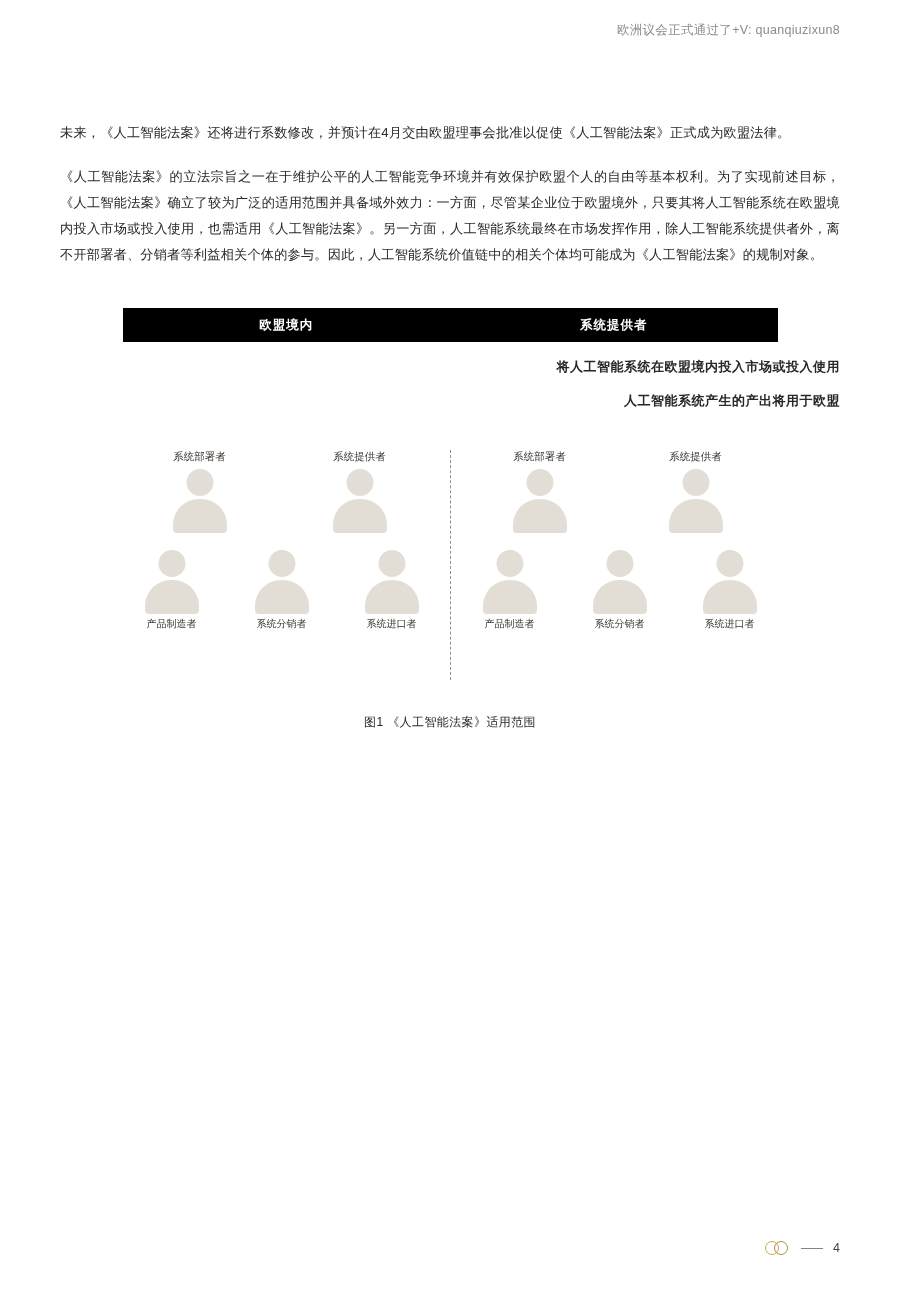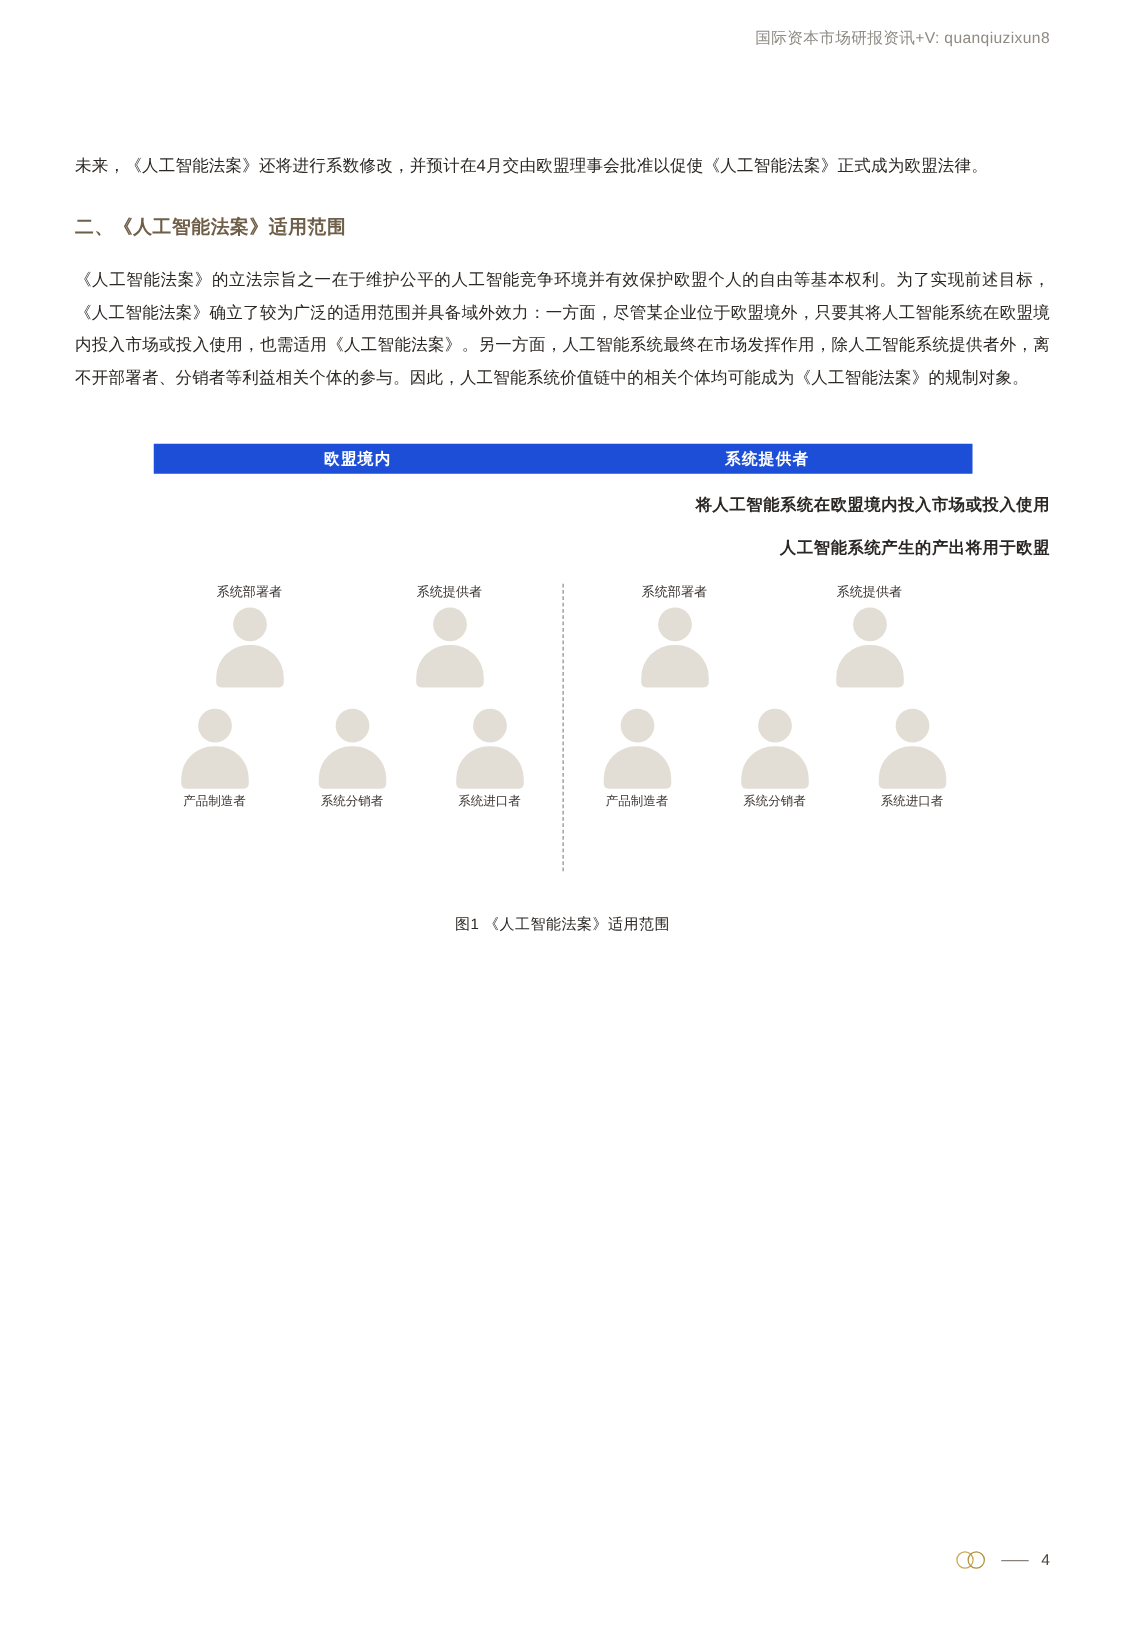--- a/index.html
+++ b/index.html
@@ -53,22 +53,22 @@
   }
   .figure {
     margin-top: 40px;
     position: relative;
     width: 780px;
   }
   .figure-bar {
     display: flex;
     width: 655px;
     margin: 0 auto;
-    height: 24px;
-    background: #1d4ed8;
+    height: 34px;
+    background: #000000;
     color: #ffffff;
     font-size: 12.5px;
     font-weight: bold;
   }
   .figure-bar > div {
     flex: 1 1 50%;
     display: flex;
     align-items: center;
     justify-content: center;
     letter-spacing: 1px;
@@ -86,21 +86,21 @@
   .figure-caption-lines .line2 {
     font-size: 13px;
     font-weight: bold;
     color: #2b2724;
     letter-spacing: 0.5px;
     margin-top: 16px;
   }
   .figure-body {
     position: relative;
     width: 655px;
-    margin: 20px auto 0 auto;
+    margin: 40px auto 0 auto;
     height: 230px;
   }
   .divider {
     position: absolute;
     left: 50%;
     top: 0;
     bottom: 0;
     width: 0;
     border-left: 1.5px dashed #8e8e8e;
   }
@@ -187,28 +187,27 @@
     font-size: 12.5px;
     color: #4a4views;
     color: #4a443e;
   }
 </style>
 </head>
 <body>
 
 <div class="page">
 
-  <div class="header-watermark">国际资本市场研报资讯+V: quanqiuzixun8</div>
+  <div class="header-watermark">欧洲议会正式通过了+V: quanqiuzixun8</div>
 
   <div class="content">
 
 
     <p class="body-text">未来，《人工智能法案》还将进行系数修改，并预计在4月交由欧盟理事会批准以促使《人工智能法案》正式成为欧盟法律。</p>
 
-    <h2 class="section-heading">二、《人工智能法案》适用范围</h2>
 
     <p class="body-text">《人工智能法案》的立法宗旨之一在于维护公平的人工智能竞争环境并有效保护欧盟个人的自由等基本权利。为了实现前述目标，《人工智能法案》确立了较为广泛的适用范围并具备域外效力：一方面，尽管某企业位于欧盟境外，只要其将人工智能系统在欧盟境内投入市场或投入使用，也需适用《人工智能法案》。另一方面，人工智能系统最终在市场发挥作用，除人工智能系统提供者外，离不开部署者、分销者等利益相关个体的参与。因此，人工智能系统价值链中的相关个体均可能成为《人工智能法案》的规制对象。</p>
 
     <div class="figure">
 
       <div class="figure-bar">
         <div>欧盟境内</div>
         <div>系统提供者</div>
       </div>
 

